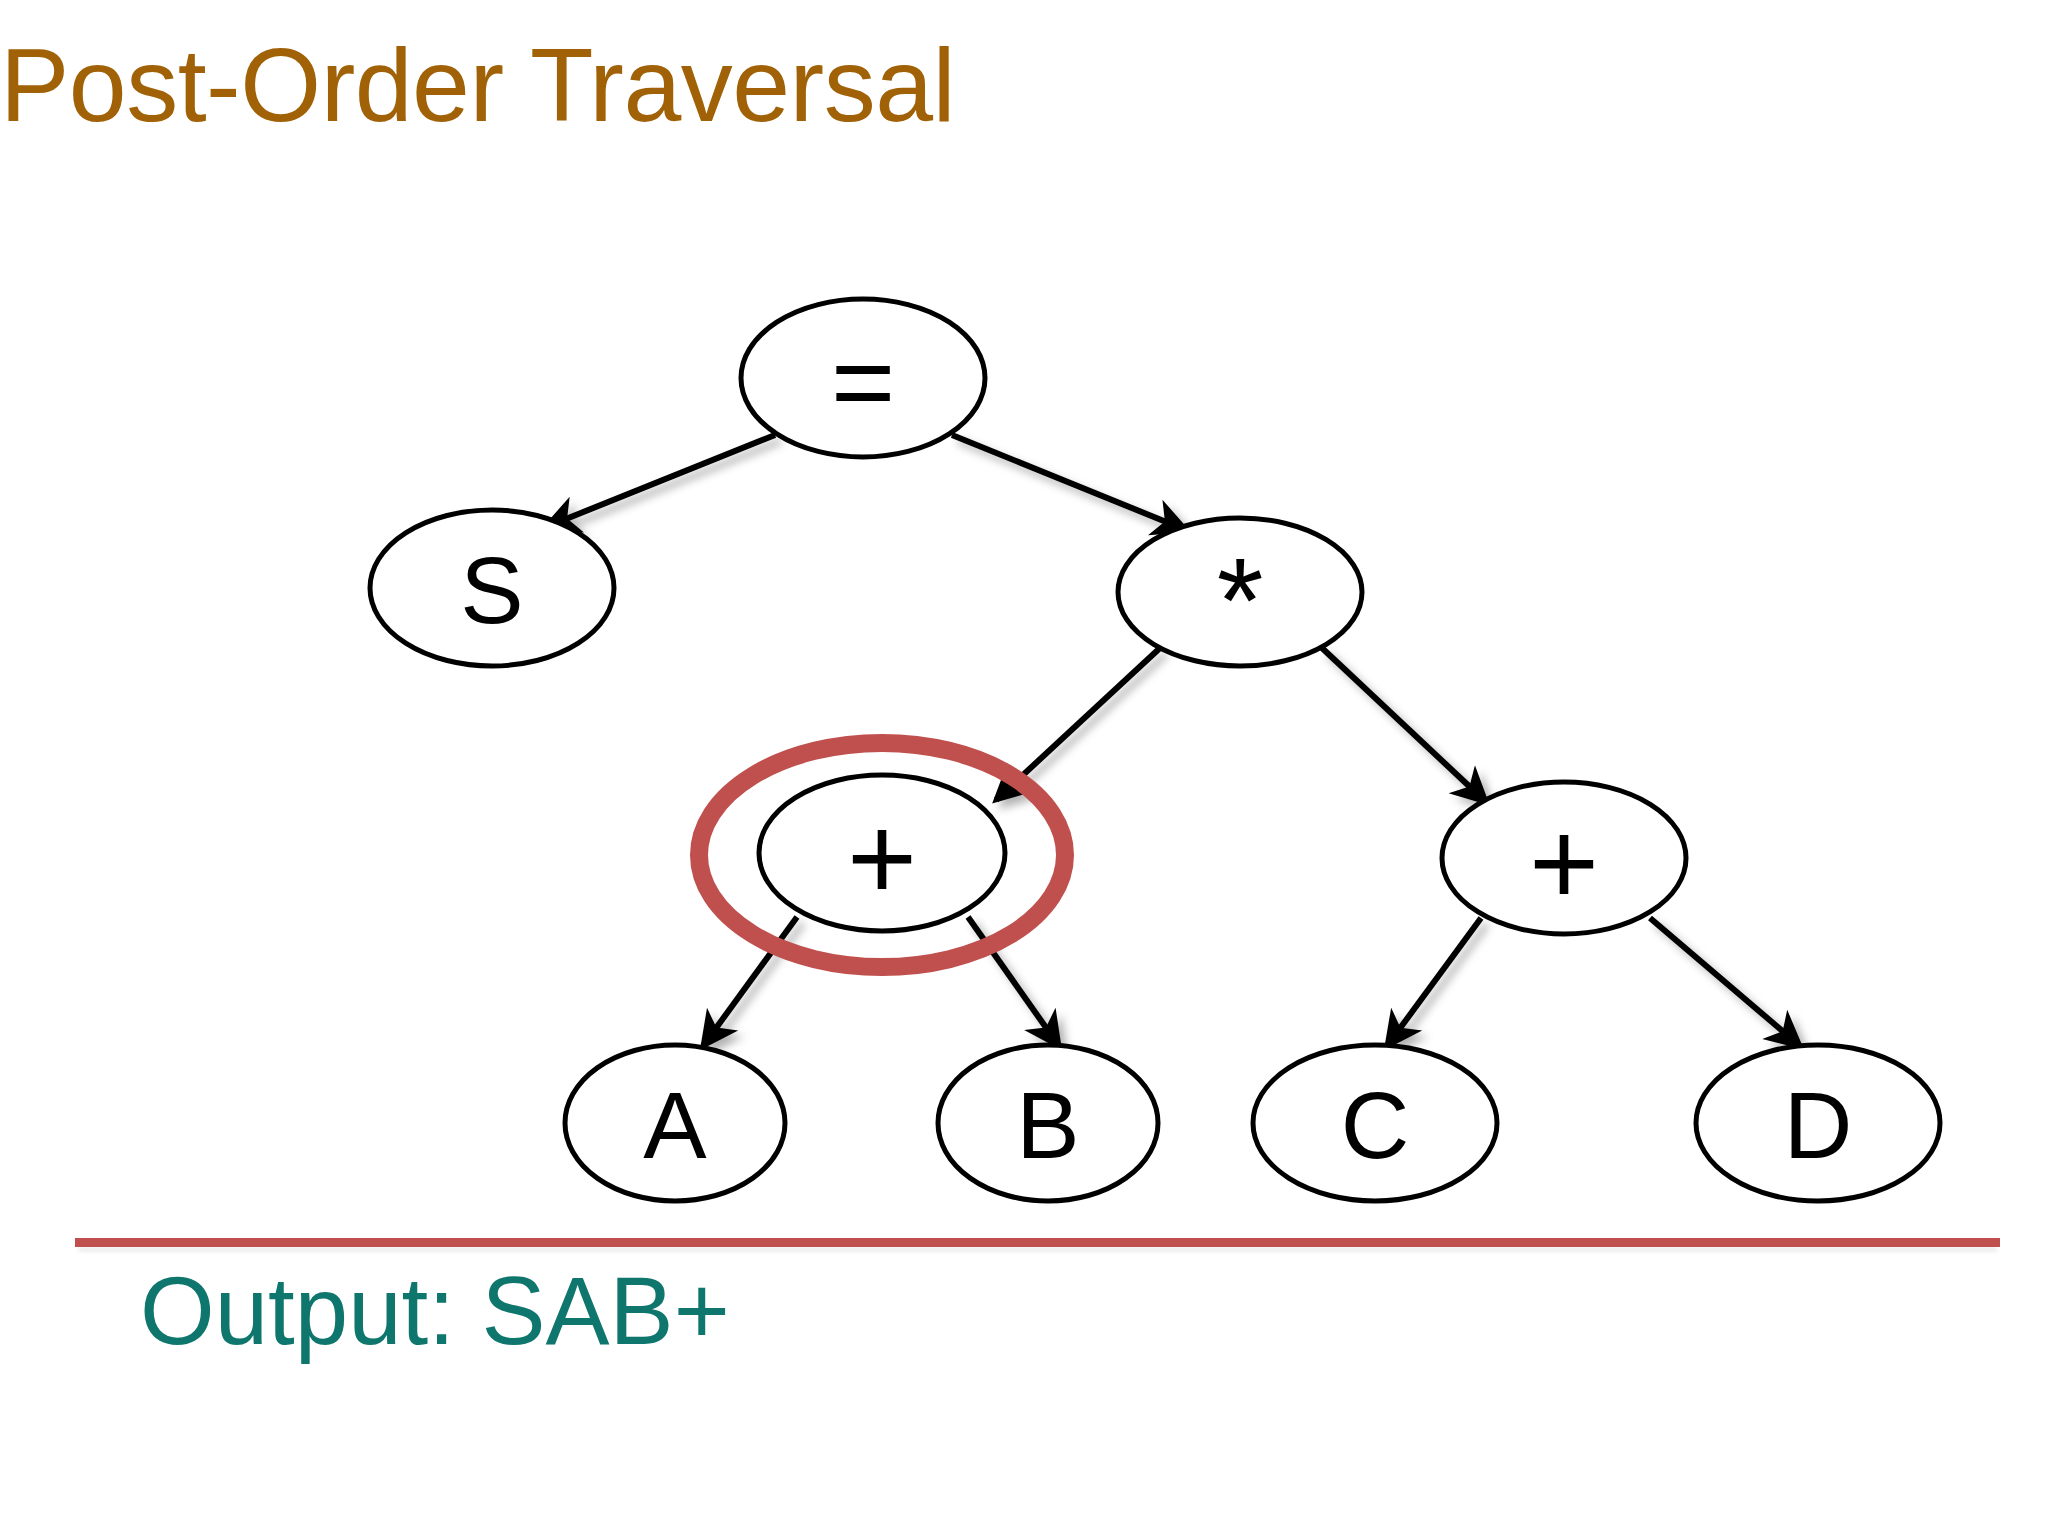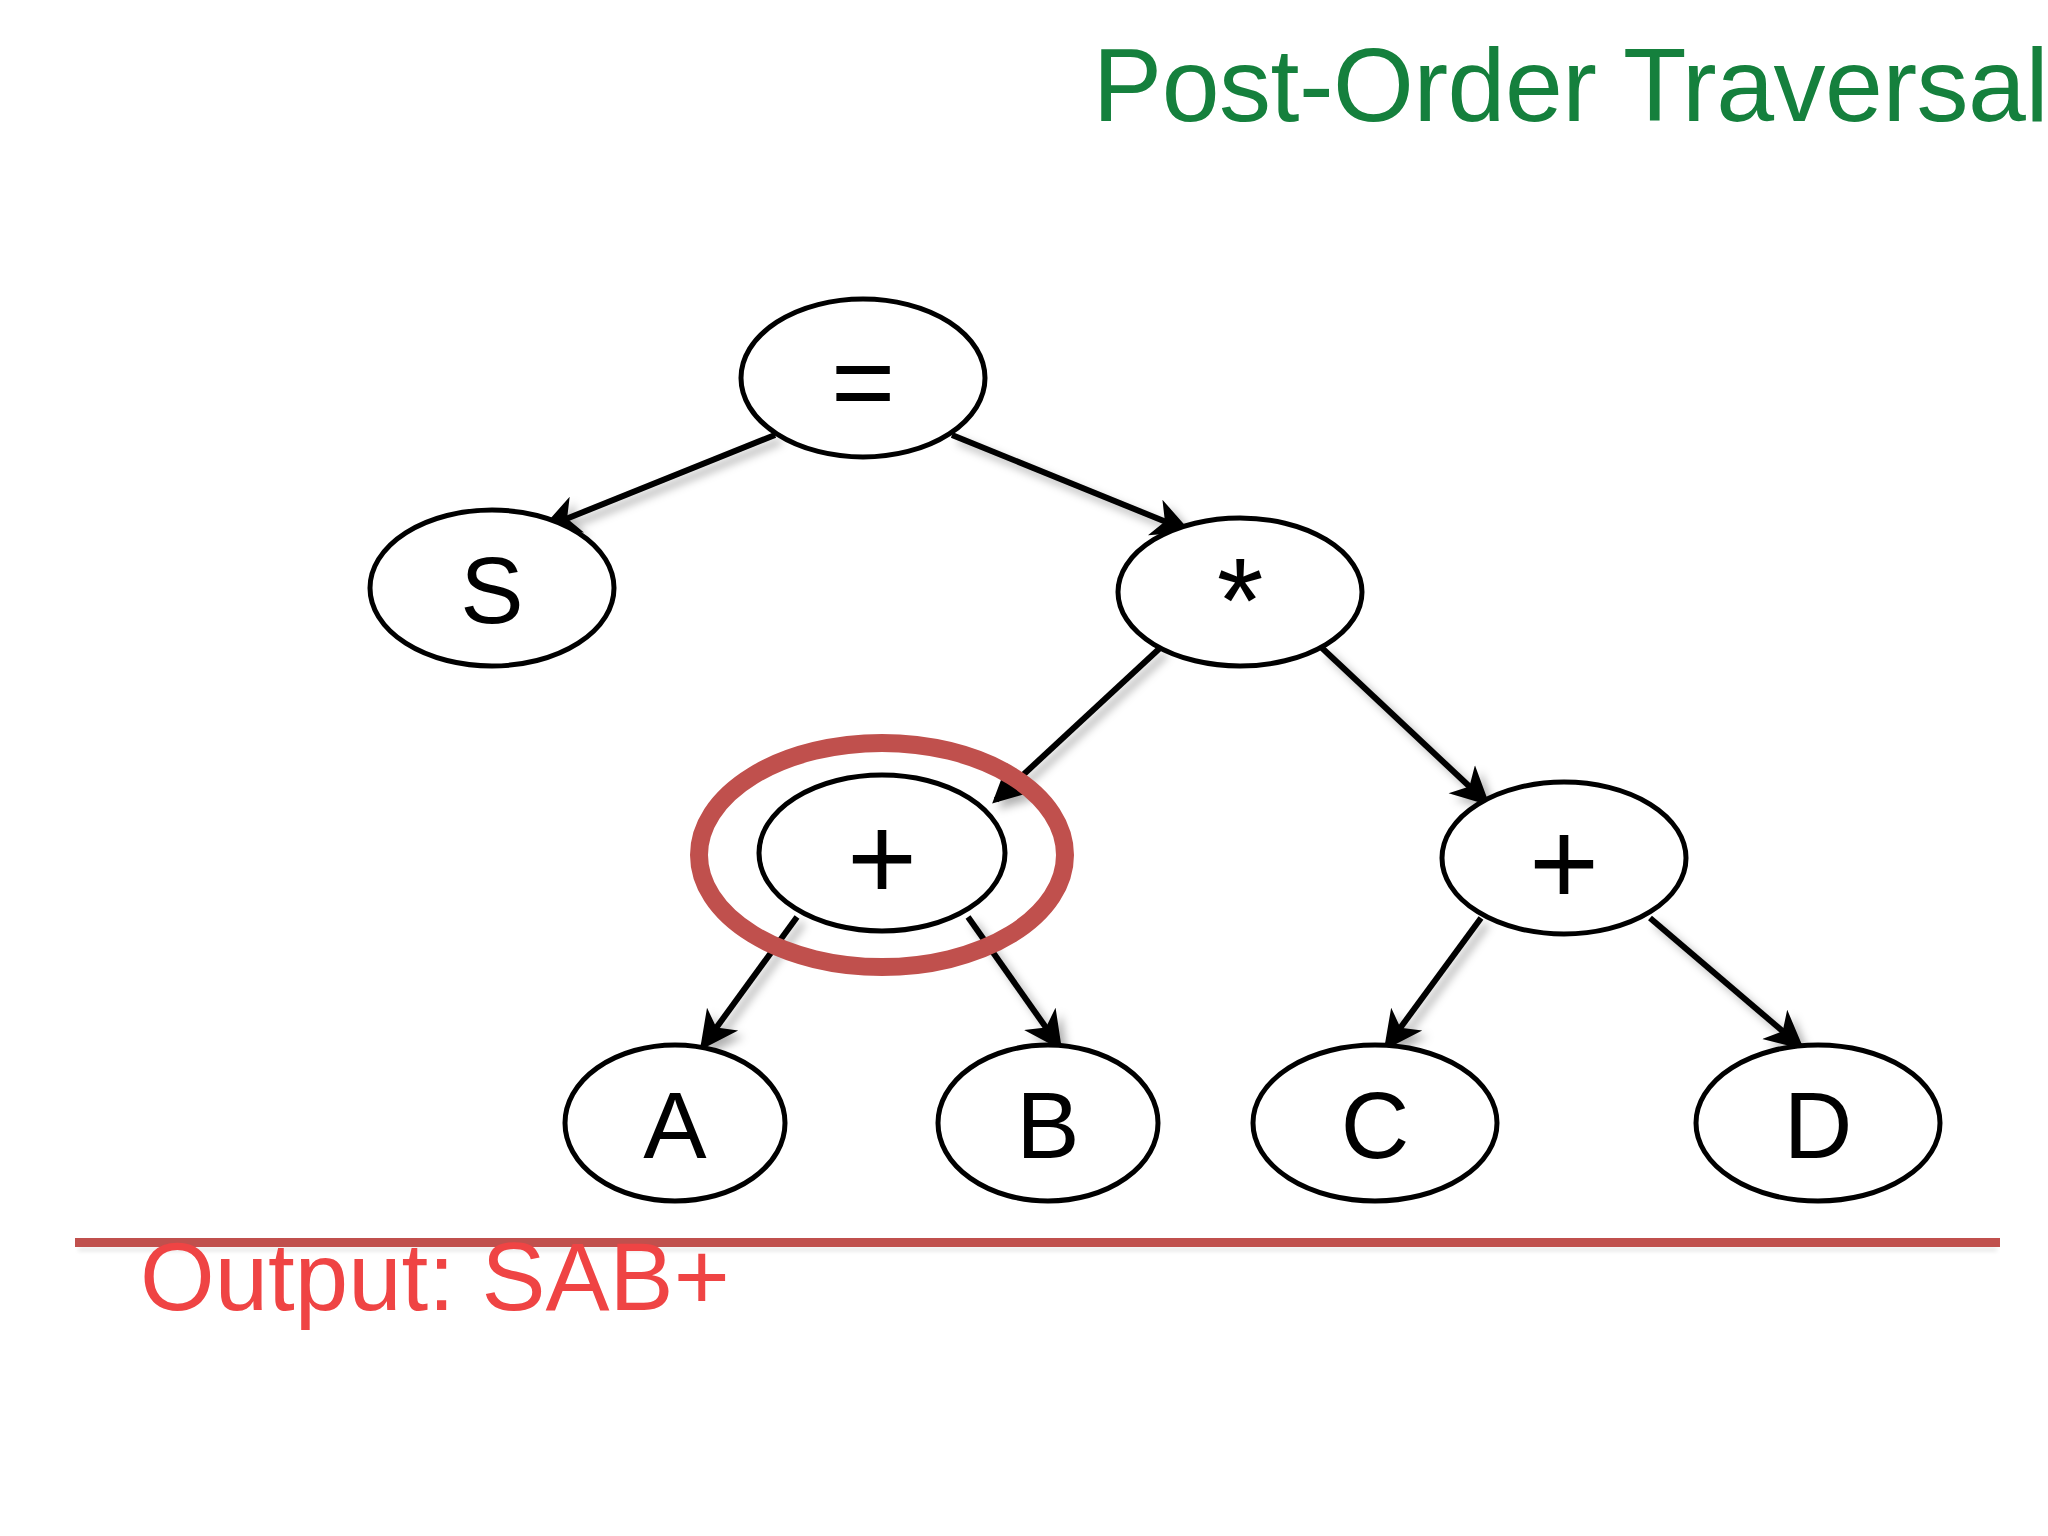--- a/index.html
+++ b/index.html
@@ -17,25 +17,25 @@
     position: relative;
     width: 2048px;
     height: 1536px;
     background: #ffffff;
   }
   #slide-title {
     position: absolute;
     left: 0;
     top: 28px;
     width: 2048px;
-    text-align: right;
+    text-align: left;
     font-family: "Liberation Sans", sans-serif;
     font-size: 104px;
     font-weight: 400;
-    color: #15803d;
+    color: #a16207;
     letter-spacing: -0.5px;
     line-height: 1.1;
   }
   #tree-svg {
     position: absolute;
     left: 0;
     top: 0;
     width: 2048px;
     height: 1536px;
   }
@@ -68,25 +68,25 @@
     left: 75px;
     top: 1238px;
     width: 1925px;
     height: 9px;
     background: #c0504d;
     box-shadow: 0 7px 4px -3px rgba(0,0,0,0.12);
   }
   #output-text {
     position: absolute;
     left: 140px;
-    top: 1222px;
+    top: 1256px;
     font-family: "Liberation Sans", sans-serif;
     font-size: 96px;
     font-weight: 400;
-    color: #ef4444;
+    color: #0f766e;
     line-height: 1.15;
     white-space: nowrap;
   }
 </style>
 </head>
 <body>
 
 <div id="slide">
 
   <div id="slide-title">Post-Order Traversal</div>

